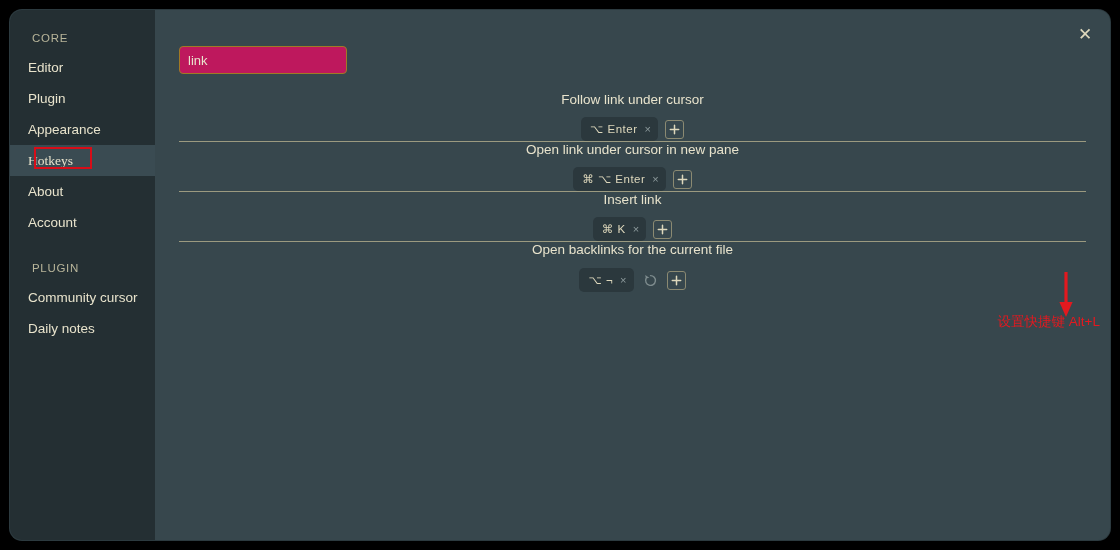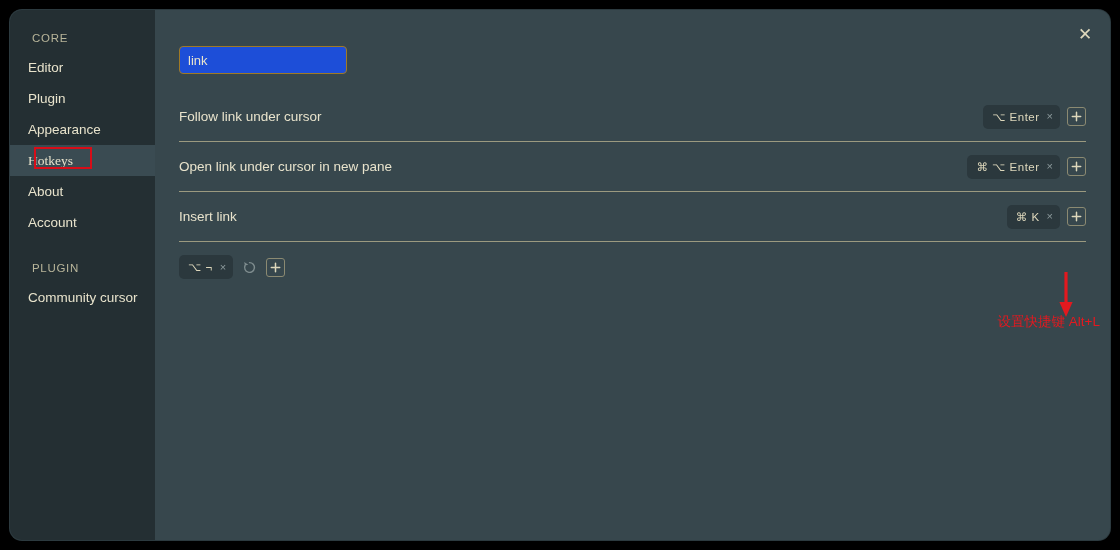--- a/index.html
+++ b/index.html
@@ -107,21 +107,21 @@
     text-align: center;
     user-select: none;
   }
 
   #hotkey-search-wrap {
     padding: 36px 0 0 24px;
   }
   #hotkey-search-input {
     width: 150px;
     height: 22px;
-    background: #1d4ed8;
+    background: #be185d;
     border: 1.5px solid #a07a25;
     border-radius: 4px;
     color: #e9e4cd;
     font-family: "Liberation Sans", sans-serif;
     font-size: 13px;
     padding: 2px 8px;
     box-sizing: content-box;
     outline: none;
   }
 
@@ -129,20 +129,21 @@
     margin: 18px 24px 0 24px;
   }
 
   .hotkey-row {
     display: flex;
     align-items: center;
     justify-content: space-between;
     height: 50px;
     border-bottom: 1px solid #9b9a80;
     box-sizing: border-box;
+    flex-direction: column;
   }
   .hotkey-row:last-child {
     border-bottom: none;
   }
 
   .hotkey-label {
     font-size: 13.5px;
     color: #e8e3cc;
     user-select: none;
   }
@@ -252,20 +253,23 @@
       </div>
       <div class="nav-item">
         <span>Account</span>
       </div>
 
       <div class="nav-group-title plugin-group">PLUGIN</div>
 
       <div class="nav-item">
         <span>Community cursor</span>
       </div>
+      <div class="nav-item">
+        <span>Daily notes</span>
+      </div>
     </nav>
 
     <section id="settings-main">
 
       <div id="close-button">✕</div>
 
       <div id="hotkey-search-wrap">
         <input id="hotkey-search-input" type="text" value="link" style="">
       </div>
 
@@ -310,20 +314,21 @@
             </div>
             <div class="icon-btn">
               <svg width="11" height="11" viewBox="0 0 11 11">
                 <path d="M5.5 1.3 V9.7 M1.3 5.5 H9.7" stroke="#ded8bc" stroke-width="1.5" stroke-linecap="round"></path>
               </svg>
             </div>
           </div>
         </div>
 
         <div class="hotkey-row">
+          <div class="hotkey-label">Open backlinks for the current file</div>
           <div class="hotkey-controls">
             <div class="hotkey-chip">
               <span class="chip-keys">⌥ ¬</span>
               <span class="chip-remove">×</span>
             </div>
             <div class="restore-btn">
               <svg width="15" height="15" viewBox="0 0 15 15">
                 <path d="M7.5 2.6 a4.9 4.9 0 1 1 -4.4 2.8" fill="none" stroke="#7e8c8e" stroke-width="1.4" stroke-linecap="round"></path>
                 <path d="M2.2 1.9 L2.9 5.6 L6.3 4.7 Z" fill="#7e8c8e"></path>
               </svg>

